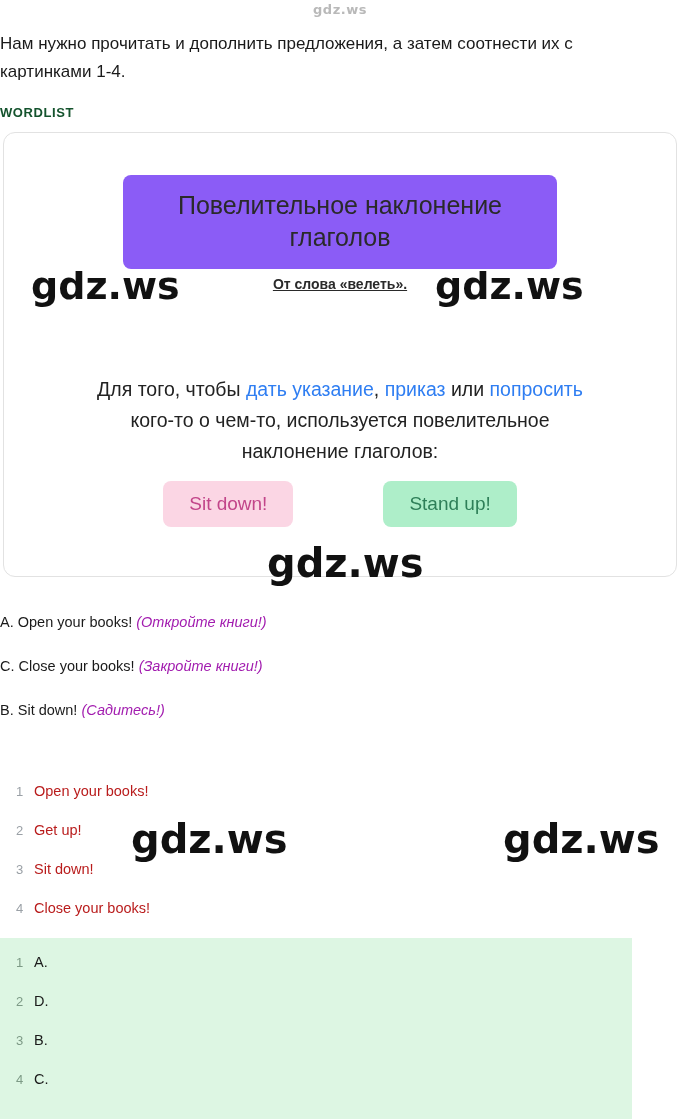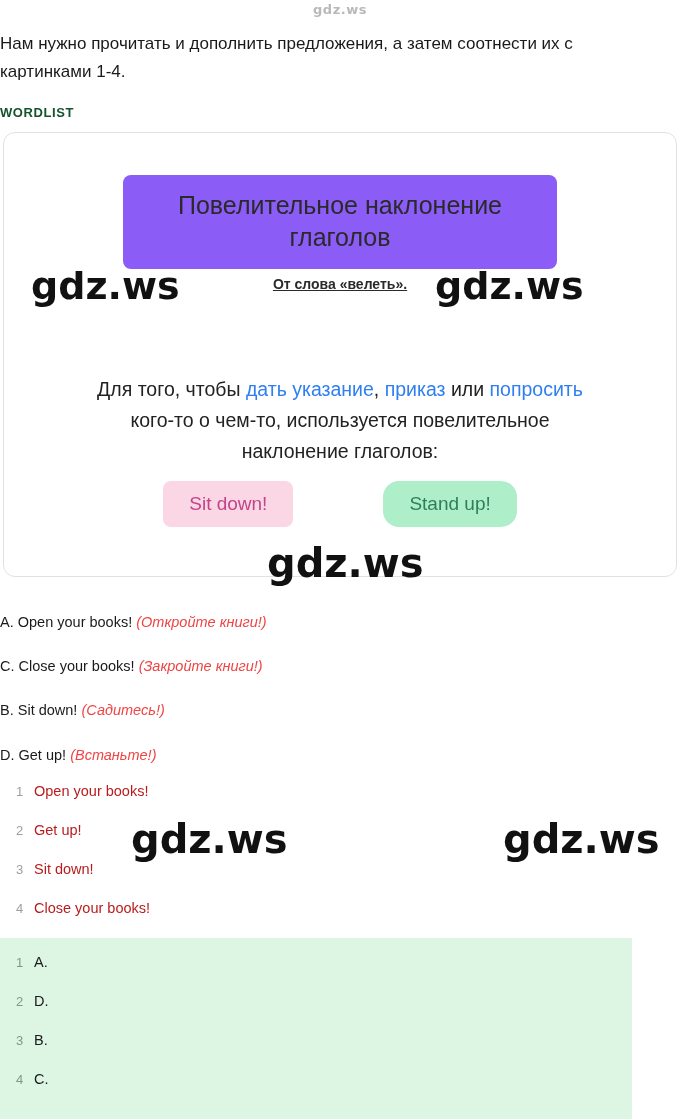--- a/index.html
+++ b/index.html
@@ -117,21 +117,20 @@
     padding: 12px 26px;
     font-size: 19px;
   }
   .chip-pink {
     background: #fbd6e4;
     color: #c2458a;
   }
   .chip-green {
     background: #aeeec9;
     color: #2e7f58;
-    border-radius: 16px;
   }
   
   .wm {
     position: absolute;
     font-family: "DejaVu Sans", sans-serif;
     font-weight: bold;
     color: #111;
     white-space: nowrap;
   }
   .wm-l { font-size: 38px; }
@@ -148,21 +147,21 @@
     left: 0;
     width: 660px;
   }
   .ans-line {
     font-size: 14.5px;
     line-height: 1.6;
     margin-bottom: 21px;
     color: #1a1a1a;
   }
   .ans-line b { font-weight: normal; }
-  .ans-line i { font-style: italic; color: #ef4444; text-align: right; }
+  .ans-line i { font-style: italic; color: #a21caf; text-align: right; }
 
   .numlist {
     position: absolute;
     top: 783px;
     left: 0;
     width: 660px;
   }
   .num-row {
     display: flex;
     align-items: baseline;
@@ -246,25 +245,20 @@
     <div class="ans-line">
       <span>C.</span>
       <b>Close</b><span> your books!</span>
       <i>(Закройте книги!)</i>
     </div>
     <div class="ans-line">
       <span>B.</span>
       <b>Sit</b><span> down!</span>
       <i>(Садитесь!)</i>
     </div>
-    <div class="ans-line">
-      <span>D.</span>
-      <b>Get</b><span> up!</span>
-      <i>(Встаньте!)</i>
-    </div>
   </div>
 
   <div class="numlist">
     <div class="num-row">
       <div class="num-idx">1</div>
       <div class="num-txt">Open your books!</div>
     </div>
     <div class="num-row">
       <div class="num-idx">2</div>
       <div class="num-txt">Get up!</div>

